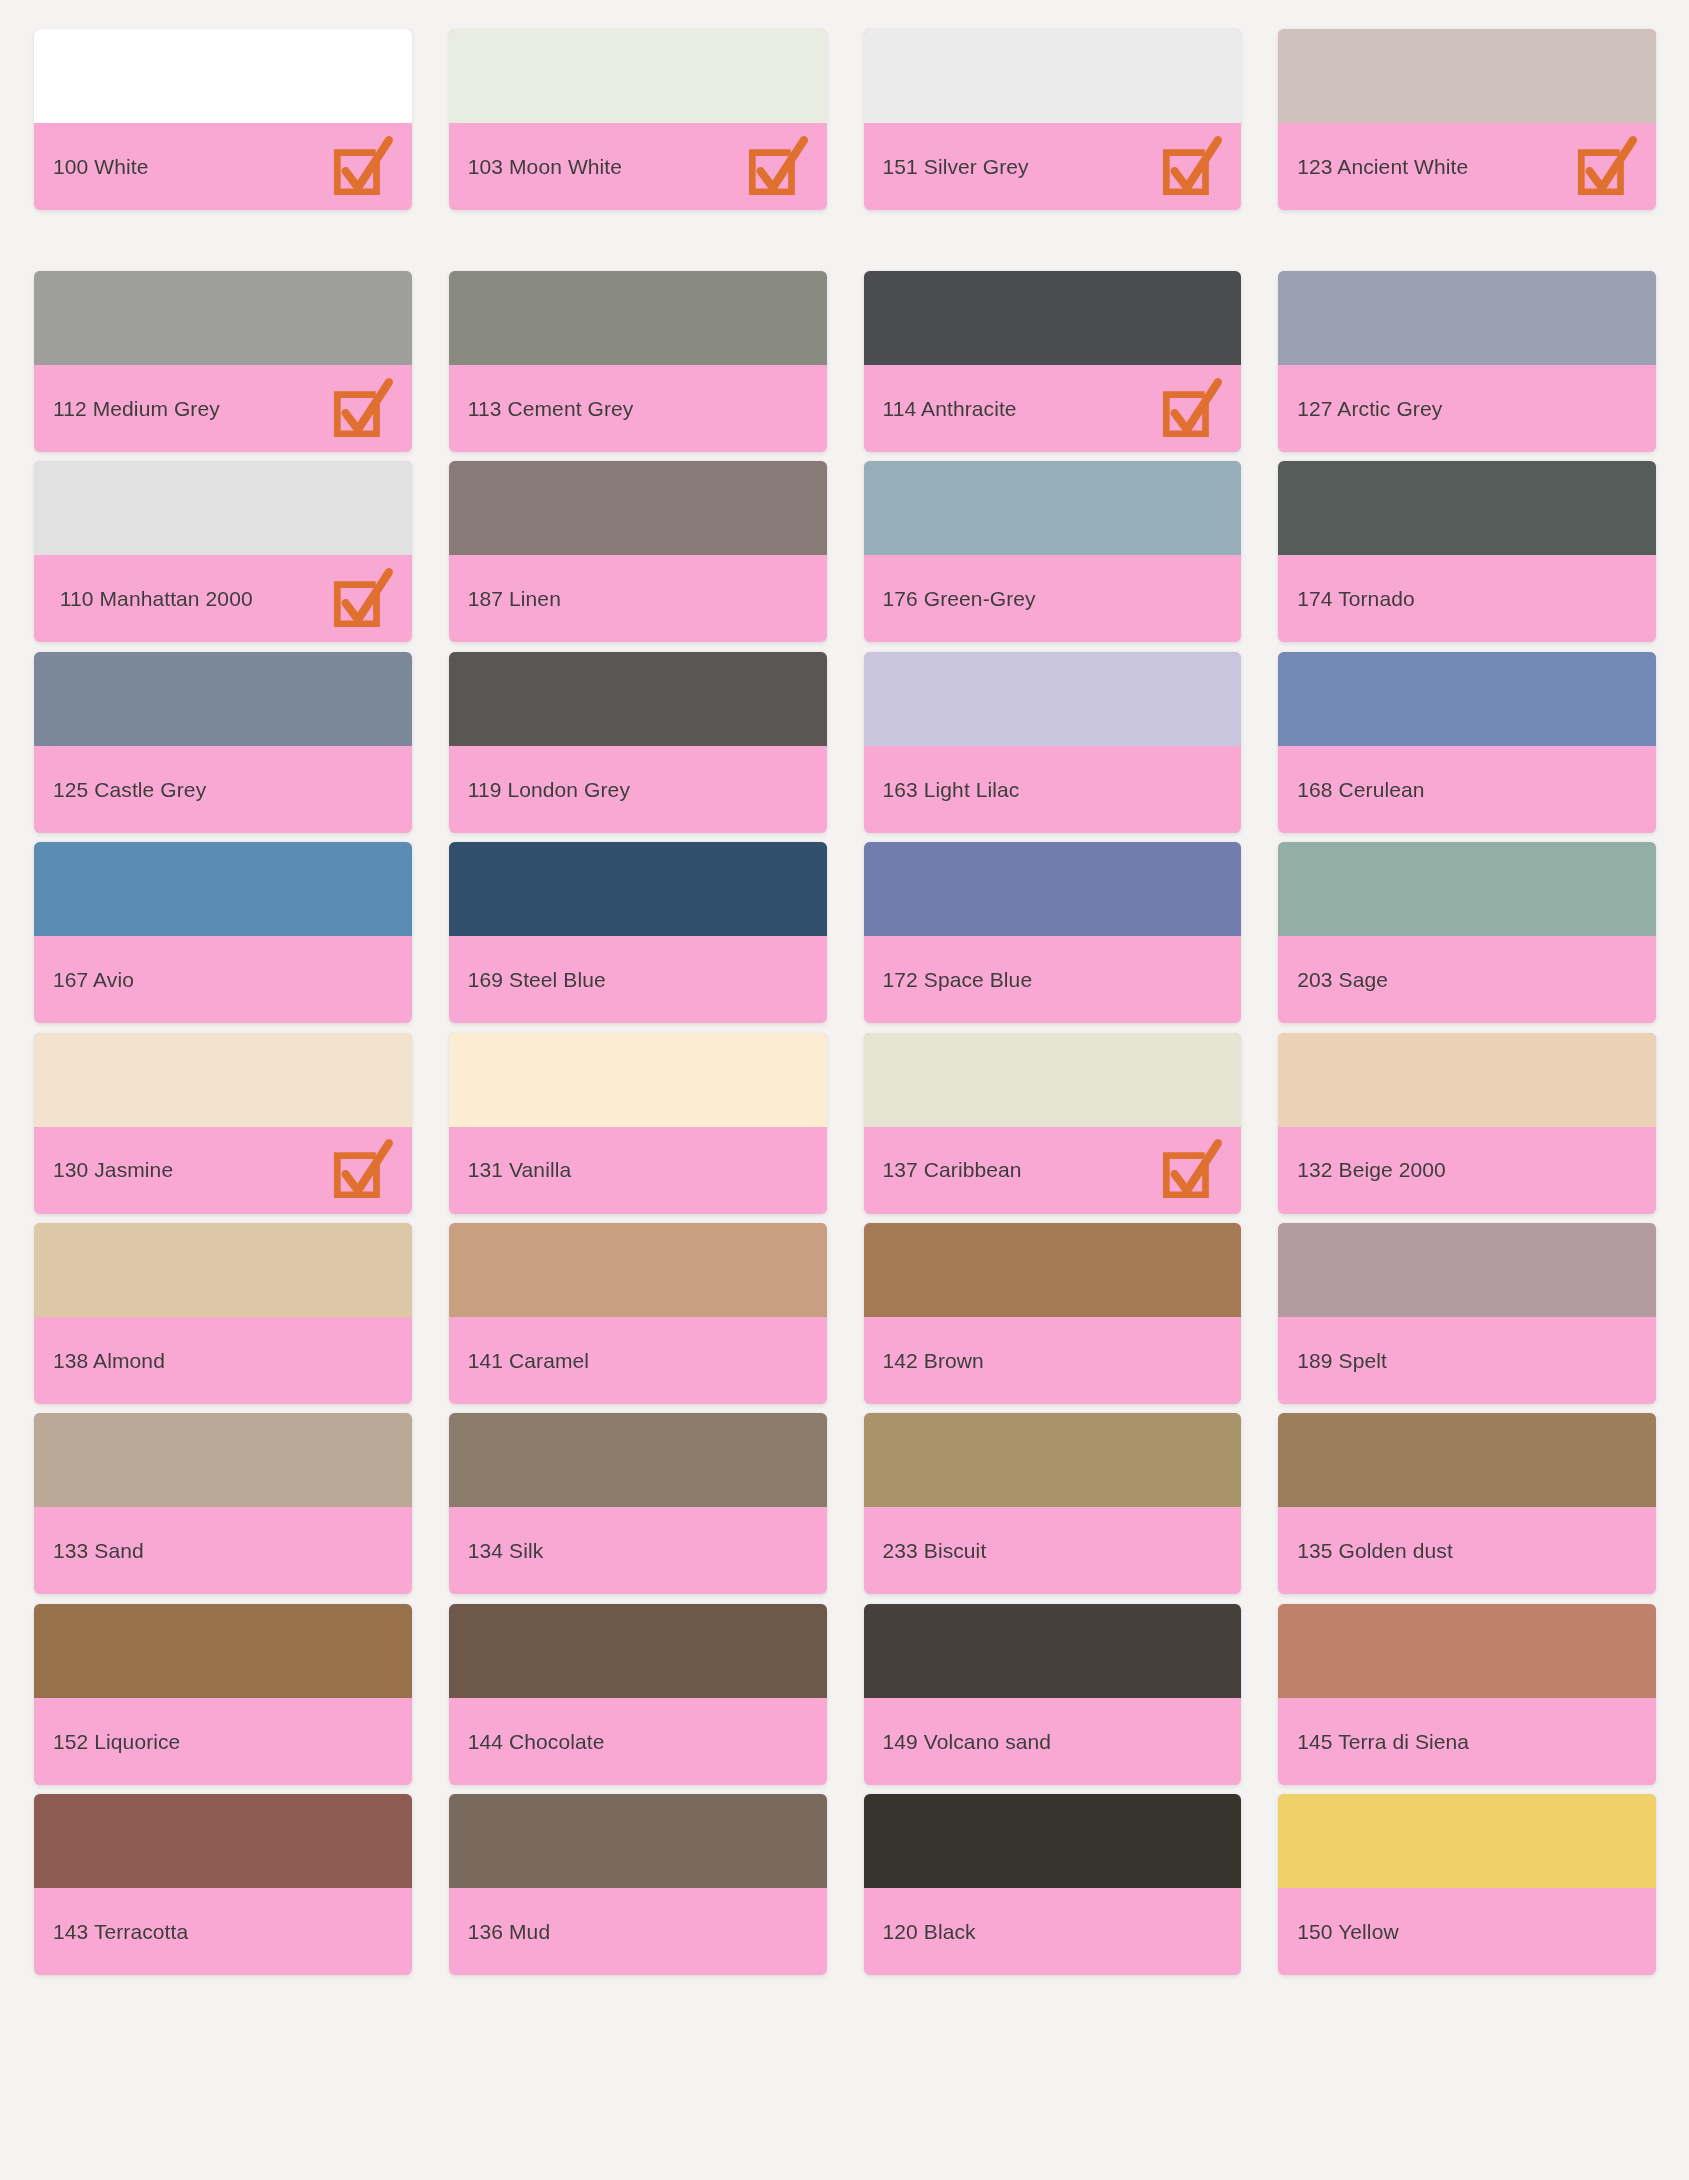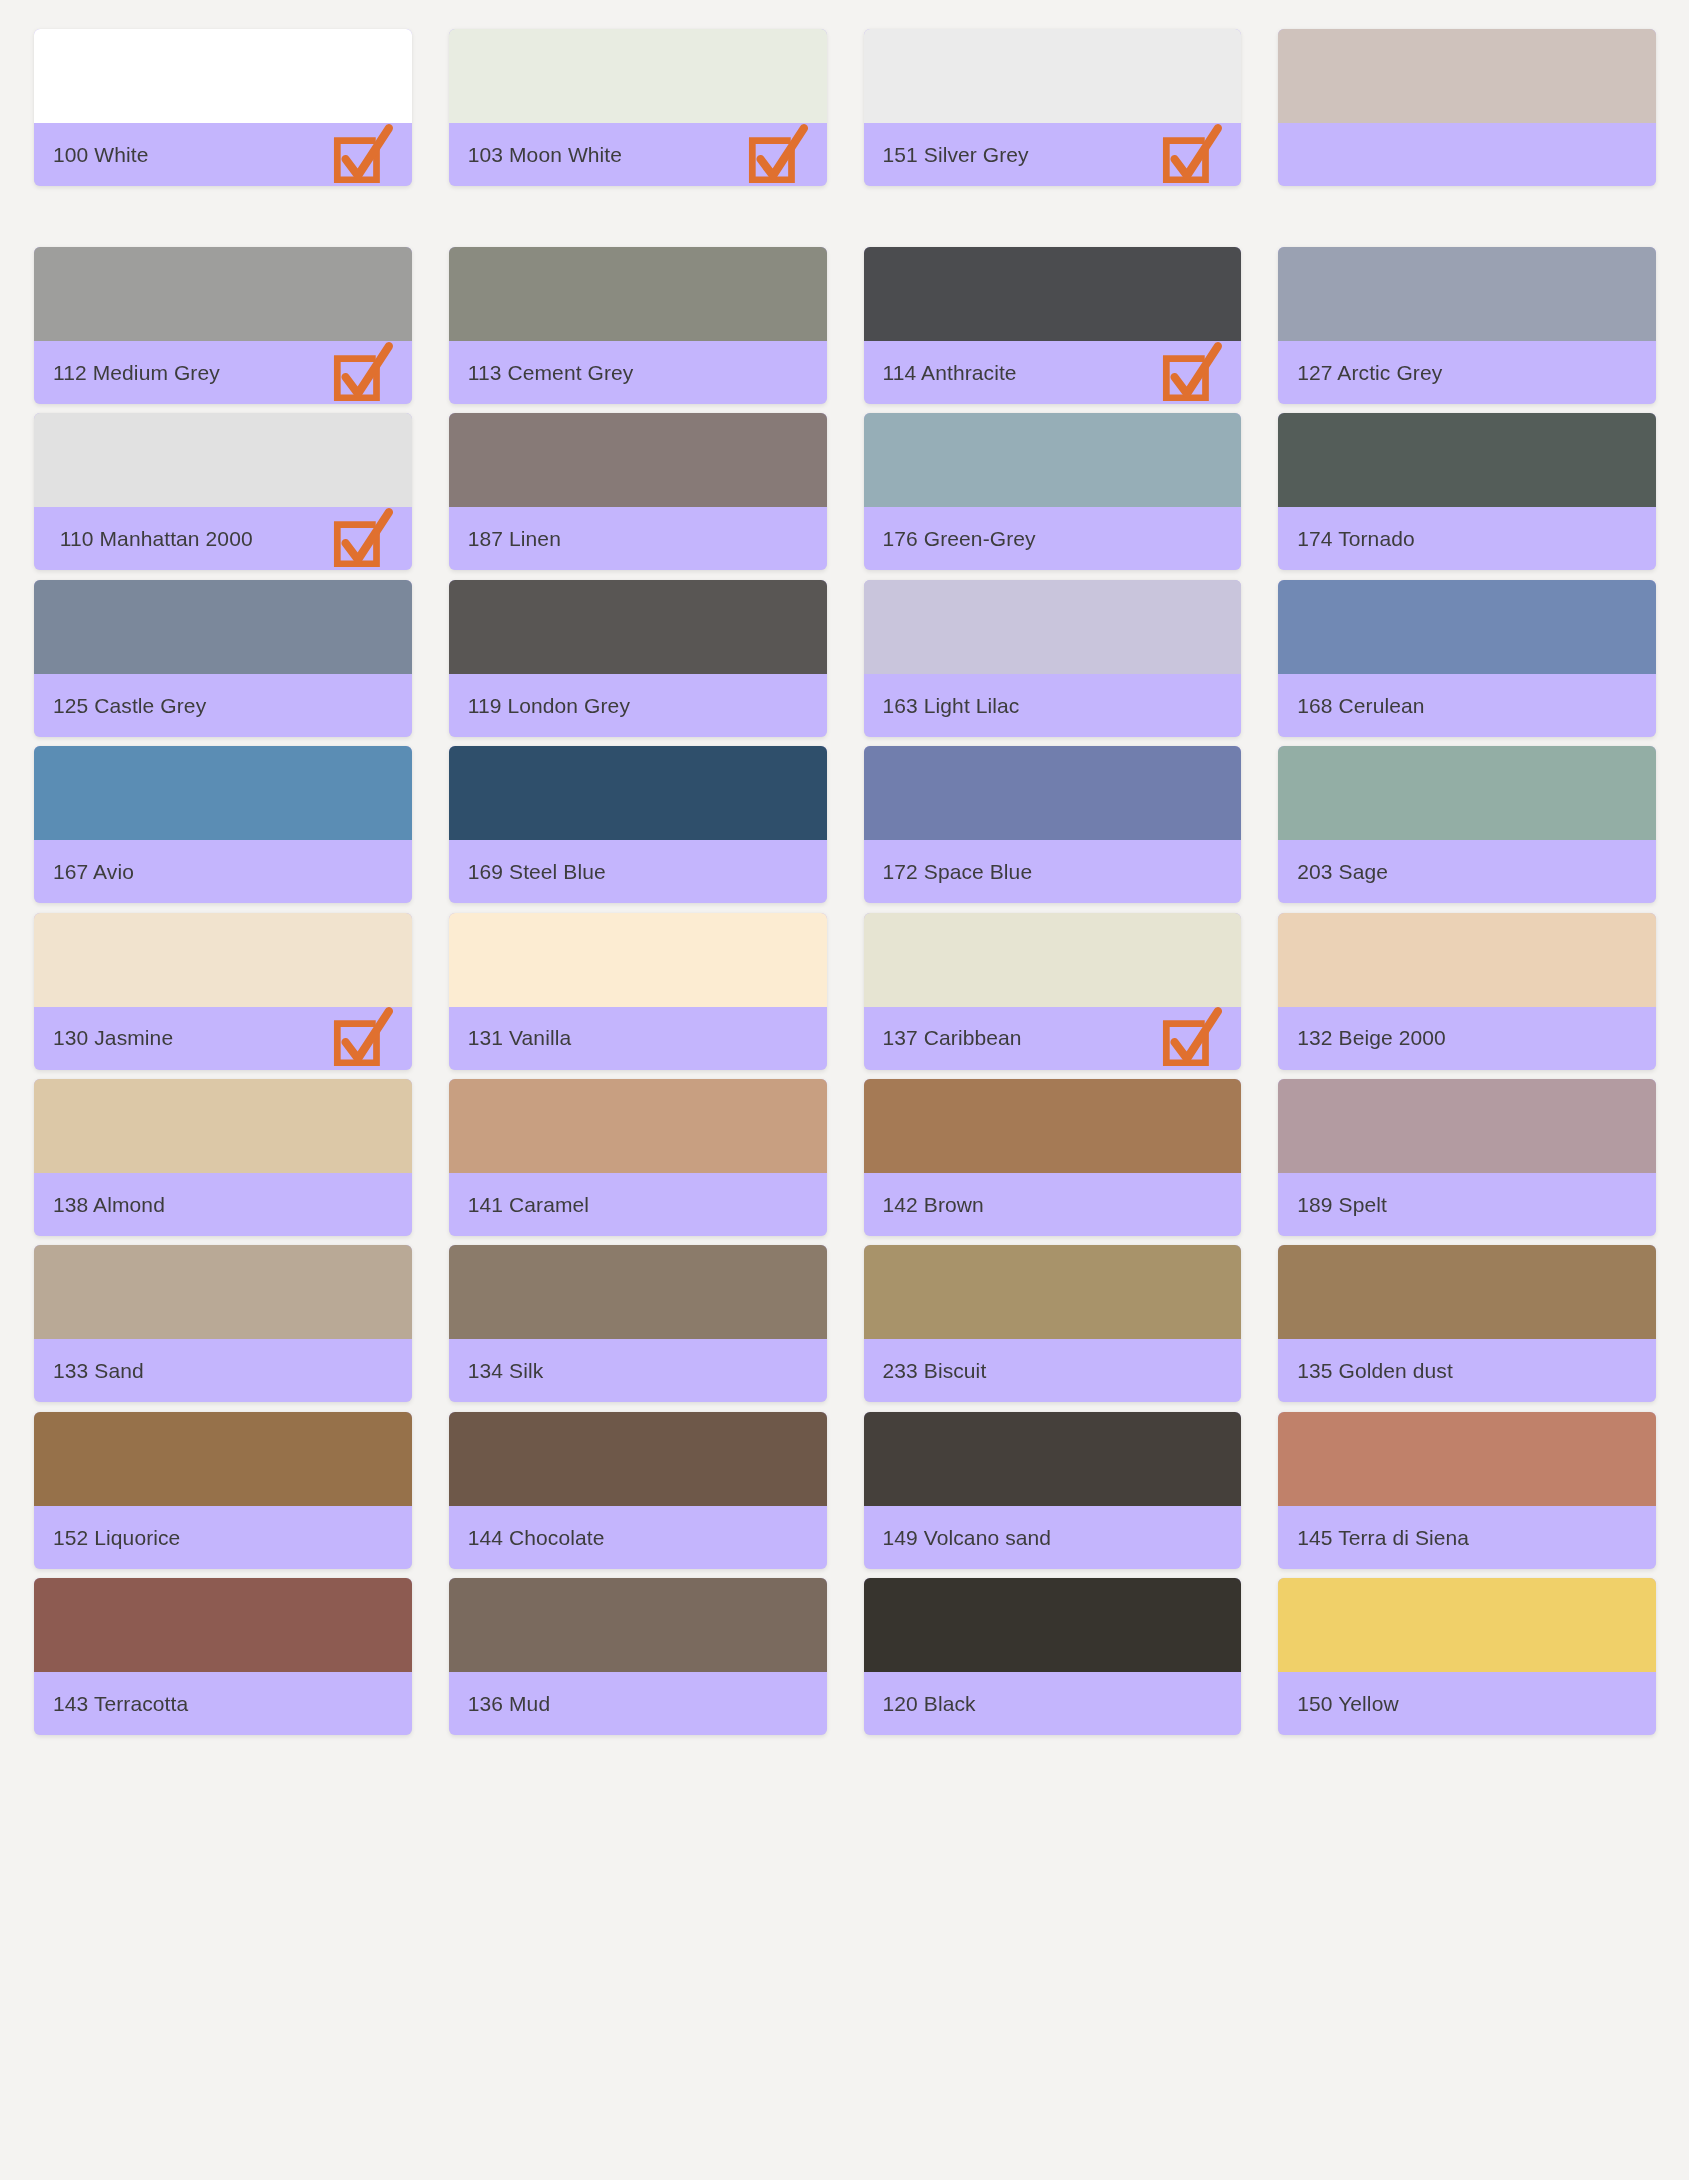--- a/index.html
+++ b/index.html
@@ -22,25 +22,25 @@
     display: grid;
     grid-template-columns: repeat(4, 1fr);
     column-gap: 37px;
     margin-bottom: 9.4px;
   }
   
   .row.row-gap-large { margin-bottom: 61px; }
 
   .card {
     position: relative;
-    background: #c4b5fd;
+    background: #f9a8d4;
     border-radius: 6px;
     box-shadow: 0 1.7px 4.3px rgba(0,0,0,0.085), 0 0 0.9px rgba(0,0,0,0.06);
     overflow: visible;
-    height: 157px;
+    height: 181px;
     display: flex;
     flex-direction: column;
   }
 
   .swatch {
     height: 94px;
     border-top-left-radius: 6px;
     border-top-right-radius: 6px;
     flex: none;
   }
@@ -114,20 +114,29 @@
           <span class="check-icon">
             <svg viewBox="0 0 64 64">
               <path d="M48 26 V56 H10 V18 H44" fill="none" stroke="#e0702f" stroke-width="6.5" stroke-linecap="square" stroke-linejoin="miter"></path>
               <path d="M18 36 L30 52 L60 6" fill="none" stroke="#e0702f" stroke-width="8" stroke-linecap="round" stroke-linejoin="round"></path>
             </svg>
           </span>
         </div>
       </div>
       <div class="card">
         <div class="swatch" title="Ancient White" style="background: rgb(207, 194, 188);"></div>
+        <div class="label-area">
+          <div class="label">123 Ancient White</div>
+          <span class="check-icon">
+            <svg viewBox="0 0 64 64">
+              <path d="M48 26 V56 H10 V18 H44" fill="none" stroke="#e0702f" stroke-width="6.5" stroke-linecap="square" stroke-linejoin="miter"></path>
+              <path d="M18 36 L30 52 L60 6" fill="none" stroke="#e0702f" stroke-width="8" stroke-linecap="round" stroke-linejoin="round"></path>
+            </svg>
+          </span>
+        </div>
       </div>
     </div>
     <div class="row">
       <div class="card">
         <div class="swatch" title="Medium Grey" style="background: rgb(158, 158, 156);"></div>
         <div class="label-area">
           <div class="label">112 Medium Grey</div>
           <span class="check-icon">
             <svg viewBox="0 0 64 64">
               <path d="M48 26 V56 H10 V18 H44" fill="none" stroke="#e0702f" stroke-width="6.5" stroke-linecap="square" stroke-linejoin="miter"></path>

